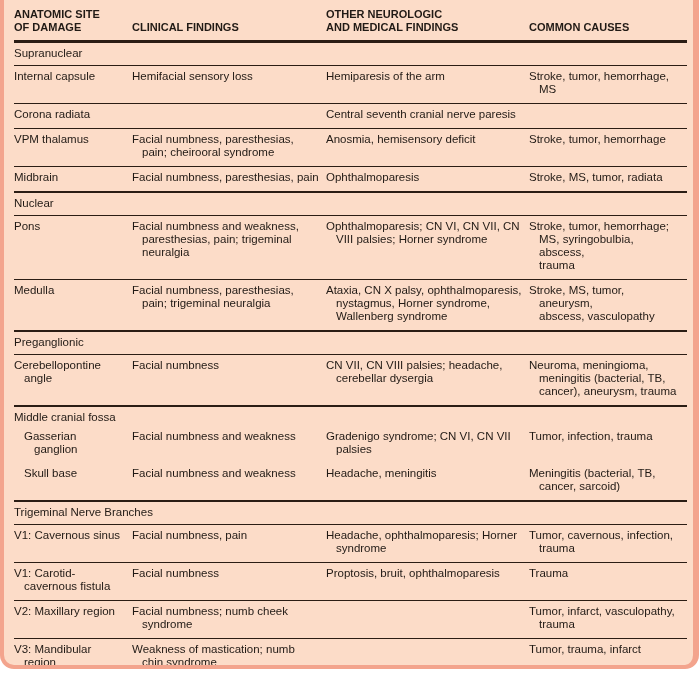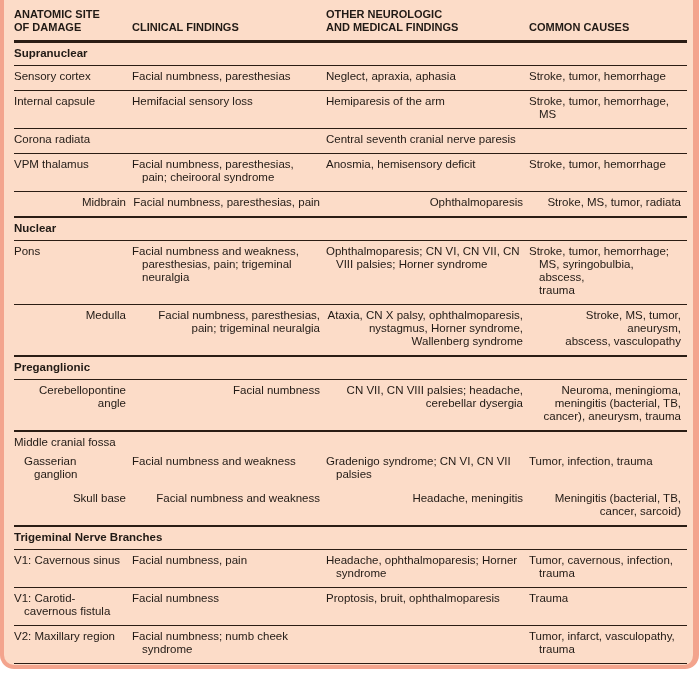--- a/index.html
+++ b/index.html
@@ -42,24 +42,24 @@
     padding:6px 4px 6px 0;
     text-indent:0;
   }
   
   col.w1 { width:118px; }
   col.w2 { width:194px; }
   col.w3 { width:203px; }
   
   tr.bhead > * { border-bottom:3px solid #2b1d14; }
   tr.bthin > * { border-bottom:1.5px solid #2b1d14; }
-  tr.bthick > * { border-bottom:2.2px solid #2b1d14;text-align:right; }
+  tr.bthick > * { border-bottom:2.2px solid #2b1d14; }
   tr.bnone > * { border-bottom:none; }
   td.sec {
-    font-weight:bold;
+    font-weight:normal;
     padding:4px 0 5px 0;
     text-indent:0;
   }
   td.subsec {
     padding:4px 0 2px 0;
     text-indent:0;
   }
   td.ind { padding-left:20px;margin-top:15px; }
 </style>
 </head>
@@ -81,26 +81,20 @@
         <th>OTHER NEUROLOGIC
 AND MEDICAL FINDINGS</th>
         <th>COMMON CAUSES</th>
       </tr>
     </thead>
     <tbody>
       <tr class="bthin">
         <td class="sec" colspan="4">Supranuclear</td>
       </tr>
       <tr class="bthin">
-        <td>Sensory cortex</td>
-        <td>Facial numbness, paresthesias</td>
-        <td>Neglect, apraxia, aphasia</td>
-        <td>Stroke, tumor, hemorrhage</td>
-      </tr>
-      <tr class="bthin">
         <td>Internal capsule</td>
         <td>Hemifacial sensory loss</td>
         <td>Hemiparesis of the arm</td>
         <td>Stroke, tumor, hemorrhage, MS</td>
       </tr>
       <tr class="bthin">
         <td>Corona radiata</td>
         <td></td>
         <td>Central seventh cranial nerve paresis</td>
         <td></td>

